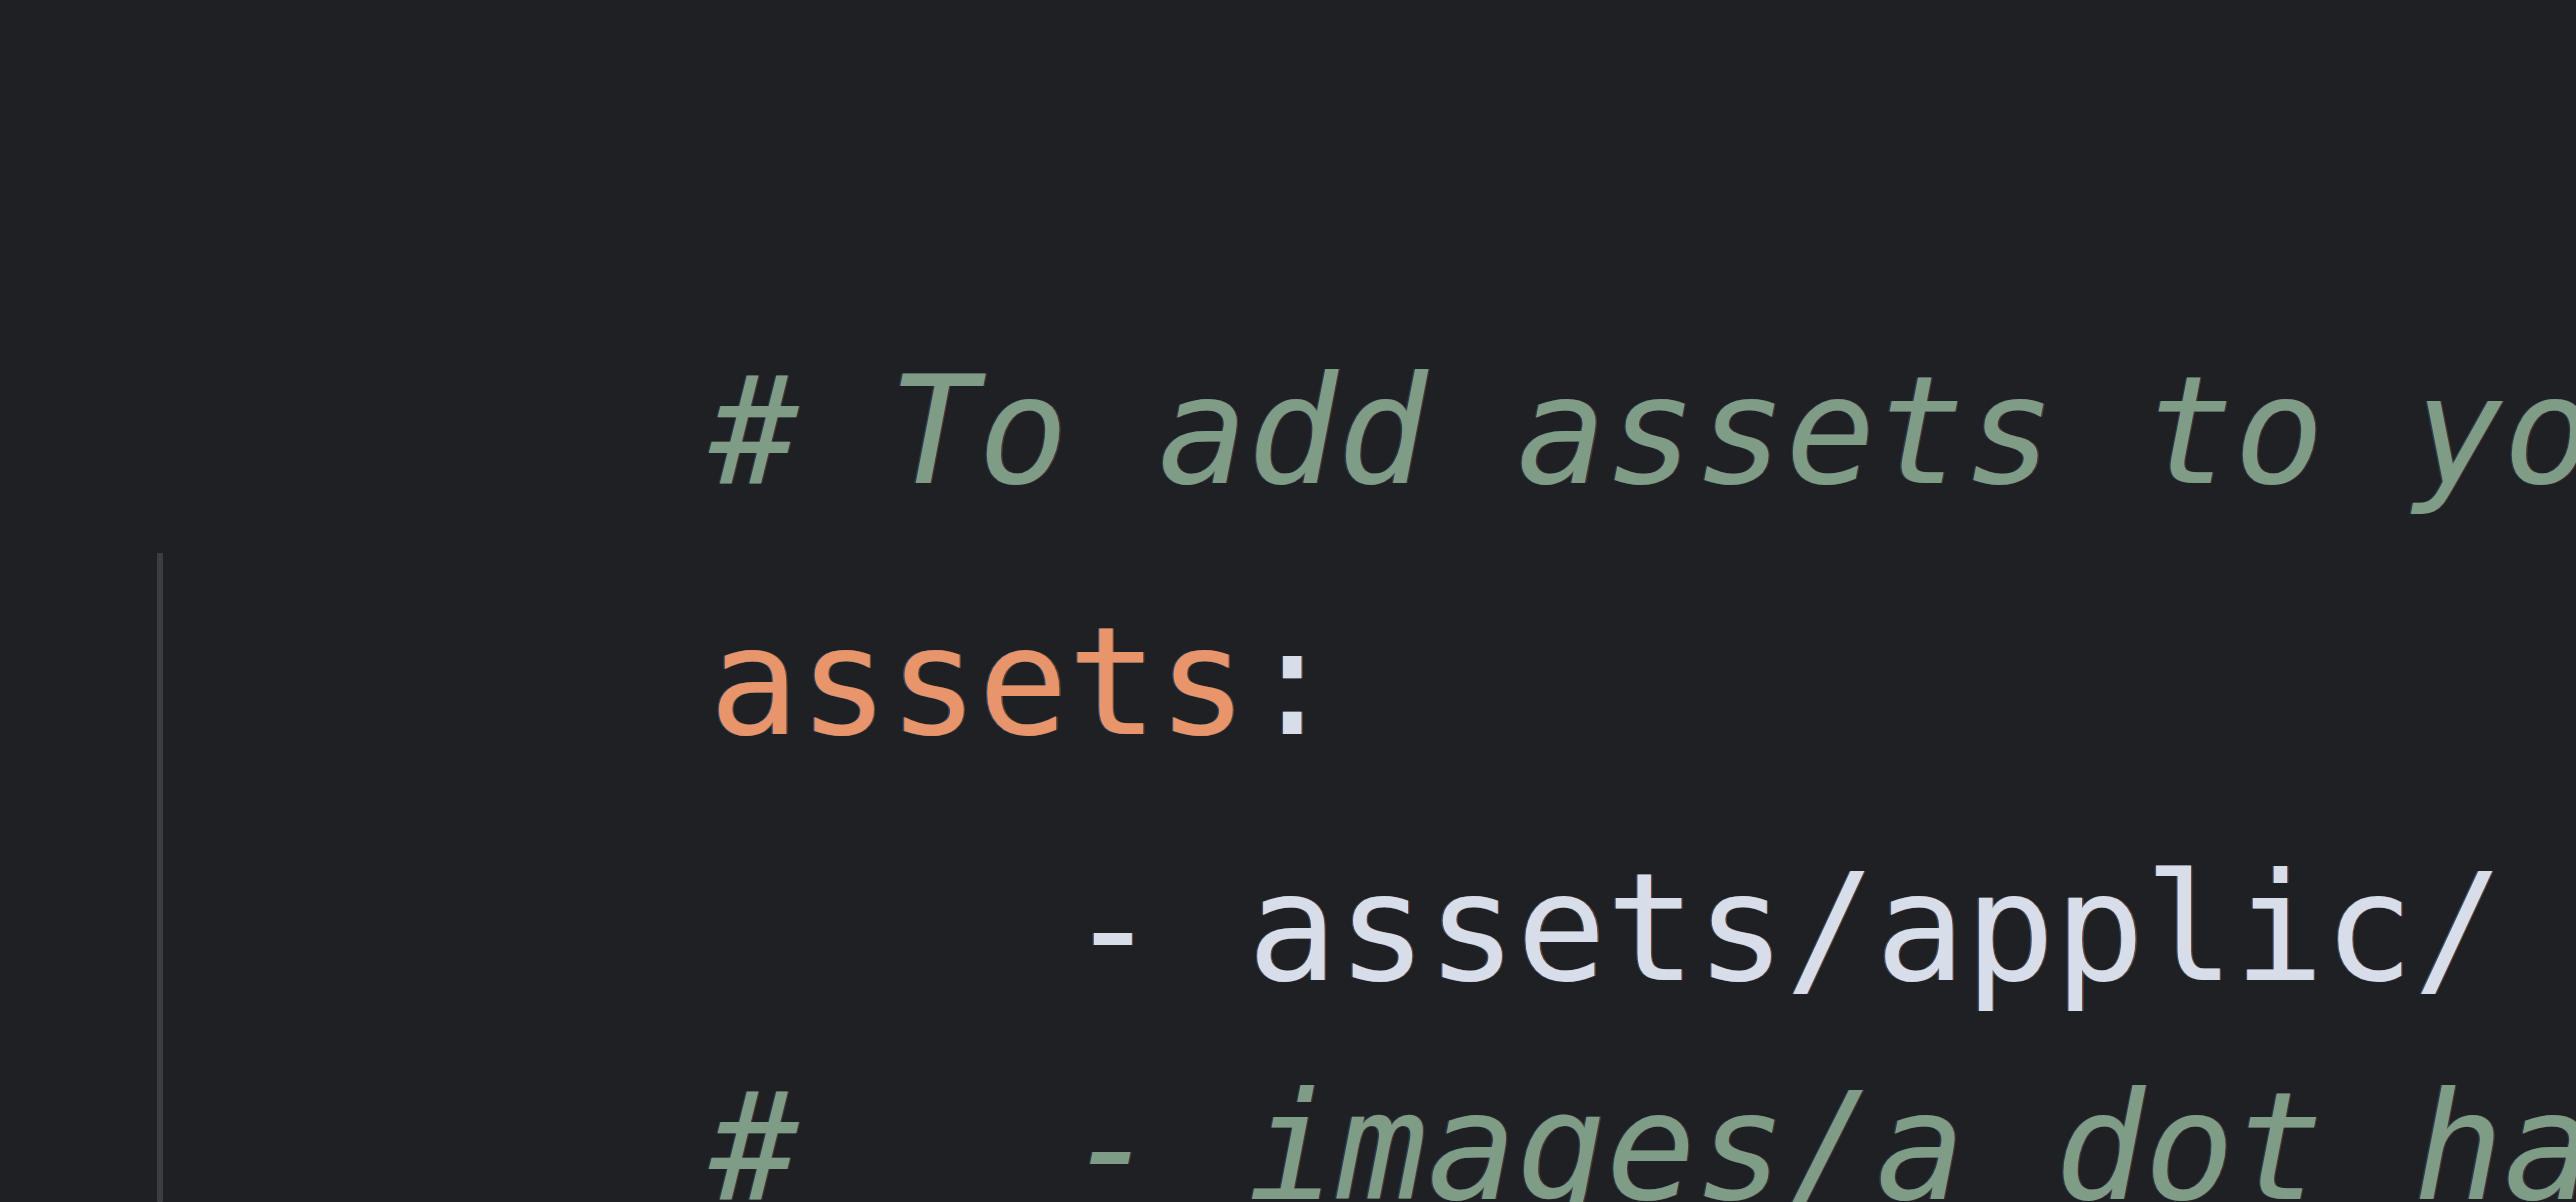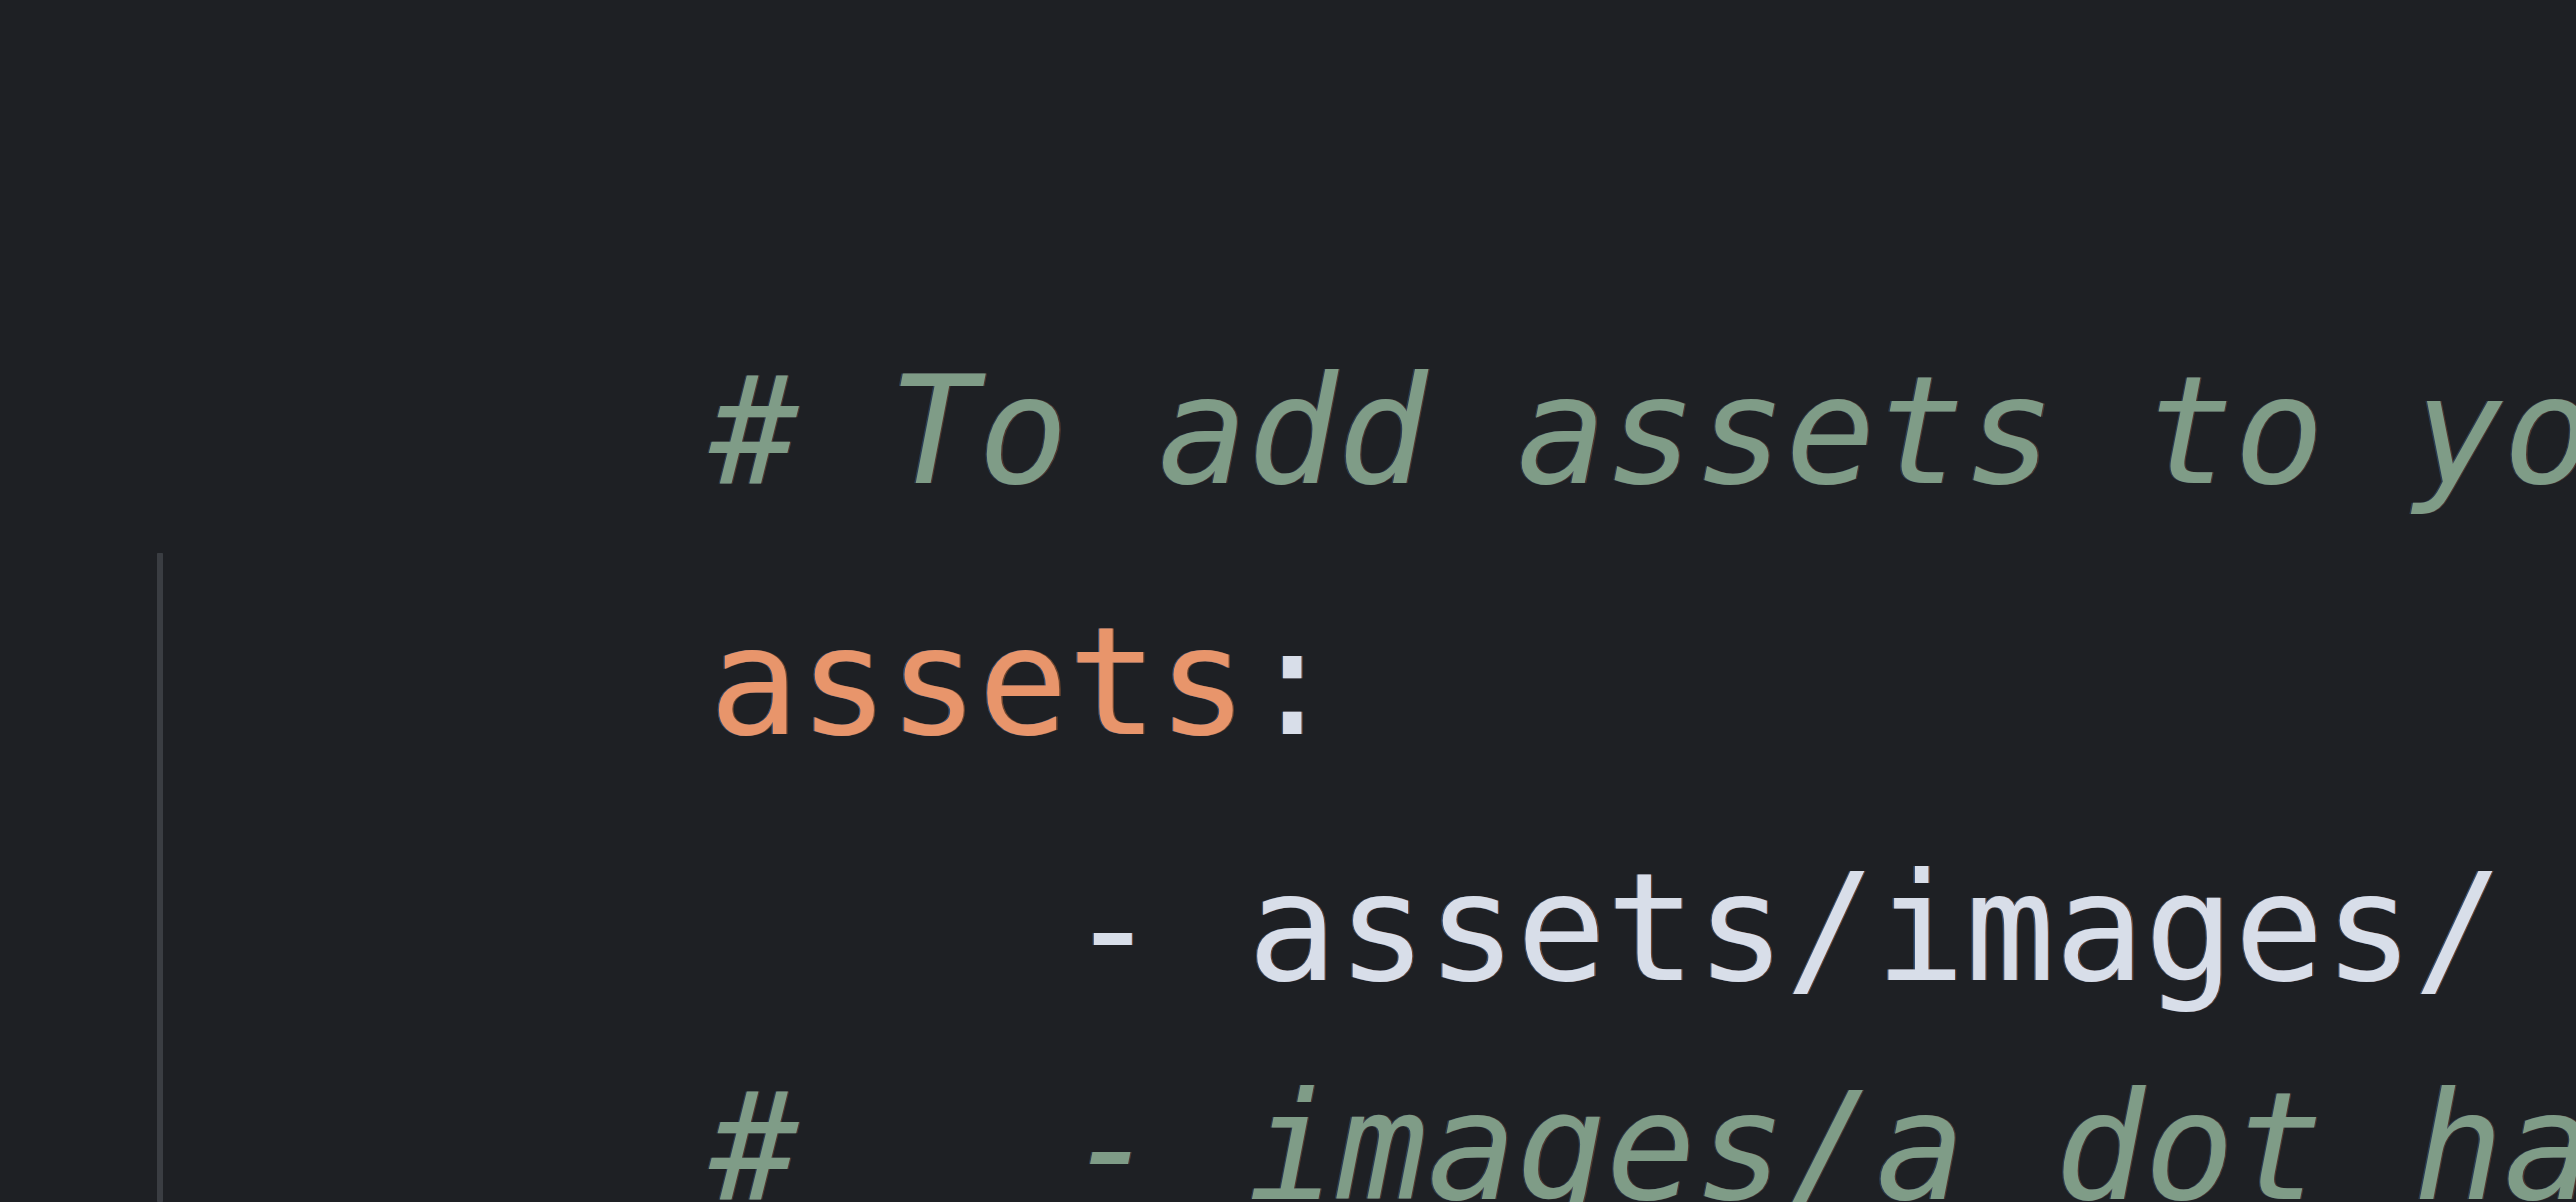--- a/index.html
+++ b/index.html
@@ -110,21 +110,21 @@
 
     <div class="code-line l1">
       <span class="tok-comment fringe-soft" style="color: rgb(127, 156, 135);"># To add assets to your applic</span>
     </div>
 
     <div class="code-line l2">
       <span class="tok-key fringe" style="color: rgb(232, 149, 107); text-align: center;">assets</span><span class="tok-punct fringe" style="color: rgb(216, 222, 233);">:</span>
     </div>
 
     <div class="code-line l3">
-      <span class="tok-plain" style="color: rgb(216, 222, 233);">    </span><span class="tok-dash fringe" style="color: rgb(216, 222, 233);">- </span><span class="tok-string fringe" style="color: rgb(216, 222, 233);">assets/images/</span>
+      <span class="tok-plain" style="color: rgb(216, 222, 233);">    </span><span class="tok-dash fringe" style="color: rgb(216, 222, 233);">- </span><span class="tok-string fringe" style="color: rgb(216, 222, 233);">assets/applic/</span>
     </div>
 
     <div class="code-line l4">
       <span class="tok-comment fringe-soft" style="color: rgb(127, 156, 135);">#   - images/a_dot_ham.jpeg</span>
     </div>
 
   </div>
 </div>
 
 

